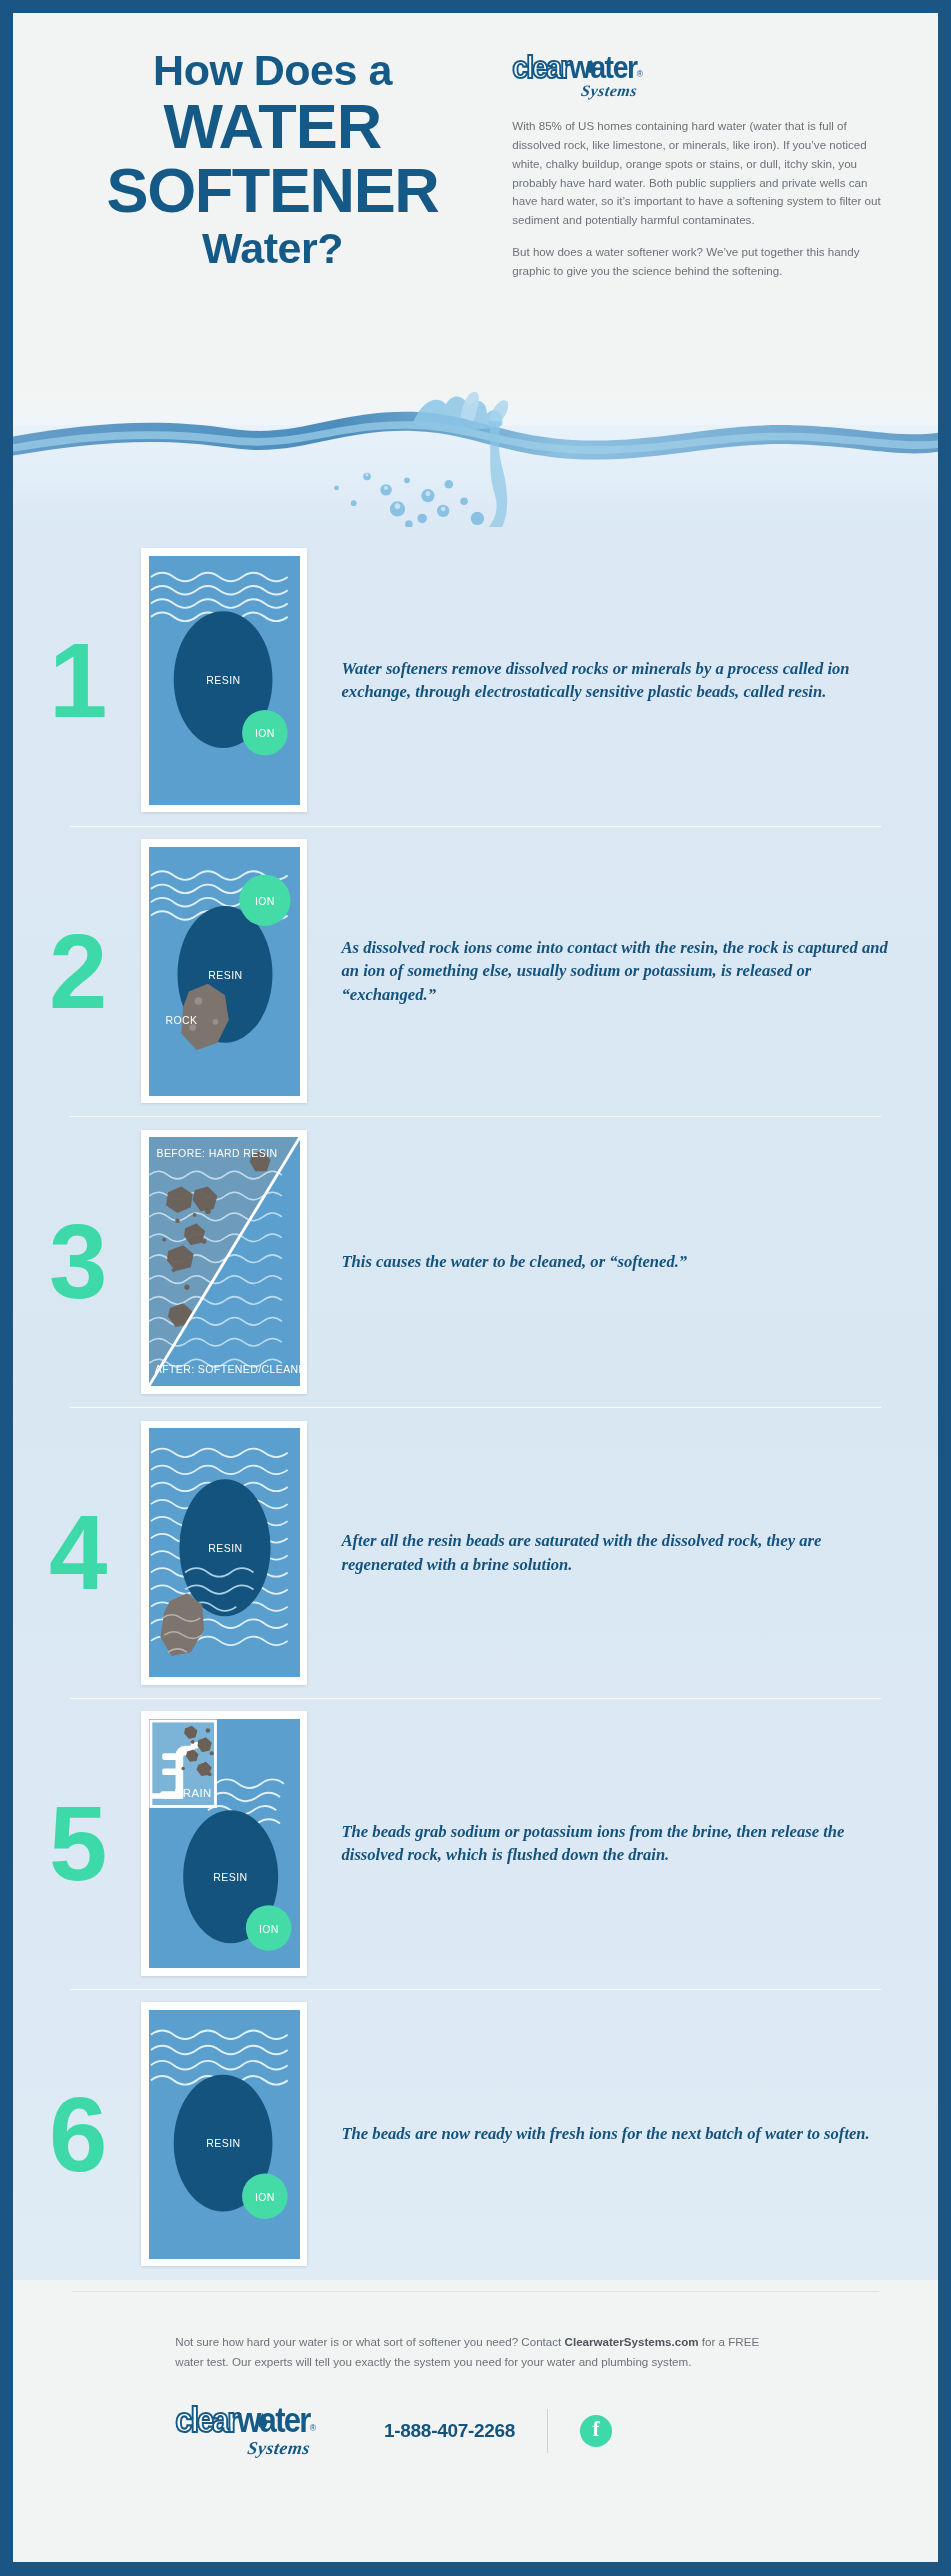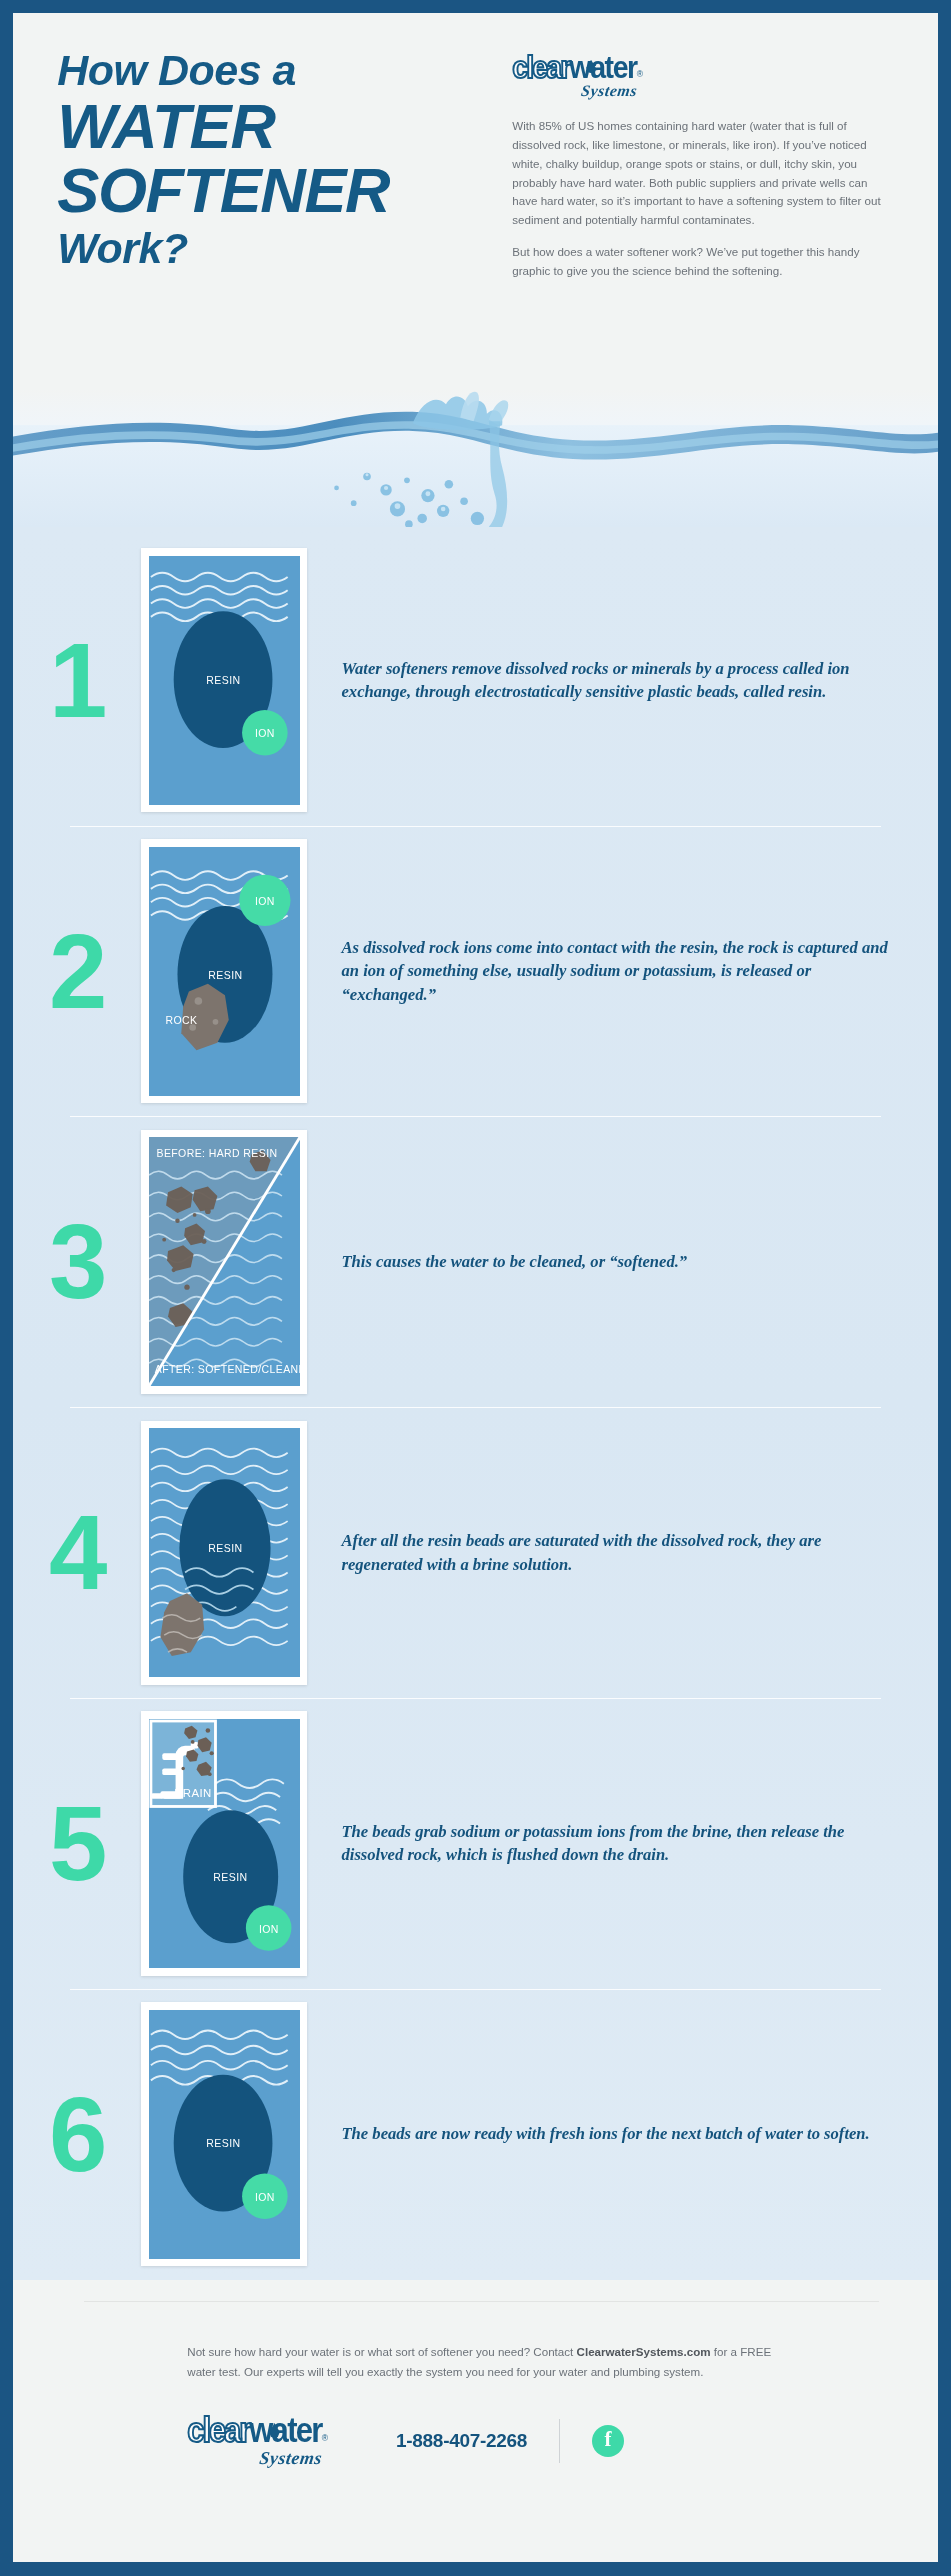--- a/index.html
+++ b/index.html
@@ -27,23 +27,22 @@
   
   .header {
     position: relative;
     height: 376px;
     background: #f2f4f3;
     display: flex;
     padding: 36px 44px 0 44px;
   }
   .head-left {
     width: 447px;
-    text-align: left;
+    text-align: center;
     padding-right: 11.4px;
-    font-style: italic;
   }
   .t-line1 {
     font-size: 43px;
     font-weight: bold;
     color: #155a86;
     letter-spacing: -0.5px;
     line-height: 1.0;
   }
   .t-line2 {
     font-size: 63px;
@@ -193,22 +192,21 @@
     font-size: 10.5px;
     font-weight: normal;
     letter-spacing: 0.4px;
     font-family: "Liberation Sans", sans-serif;
     text-align: center;
   }
 
   
   .footer {
     background: #f2f4f3;
-    padding-top: 21px;
-    margin-left: 12px;
+    padding-top: 11px;
   }
   .foot-sep {
     height: 1px;
     background: #e2e4e3;
     margin: 0 59px 0 59px;
   }
   .foot-text {
     padding: 40px 162px 0 162px;
     font-size: 11.6px;
     line-height: 1.72;
@@ -258,21 +256,21 @@
 <body>
 
 <div class="page">
 <div class="inner">
 
   <div class="header">
     <div class="head-left">
       <div class="t-line1">How Does a</div>
       <div class="t-line2">WATER</div>
       <div class="t-line3">SOFTENER</div>
-      <div class="t-line4">Work?</div>
+      <div class="t-line4">Water?</div>
     </div>
     <div class="head-right">
       <div class="logo">
         <div class="logo-row">
           <span class="logo-clear">clear</span>
           <span class="logo-water">water</span>
           <span class="logo-reg">®</span>
           <span class="logo-drop"></span>
         </div>
         <div class="logo-systems">Systems</div>

